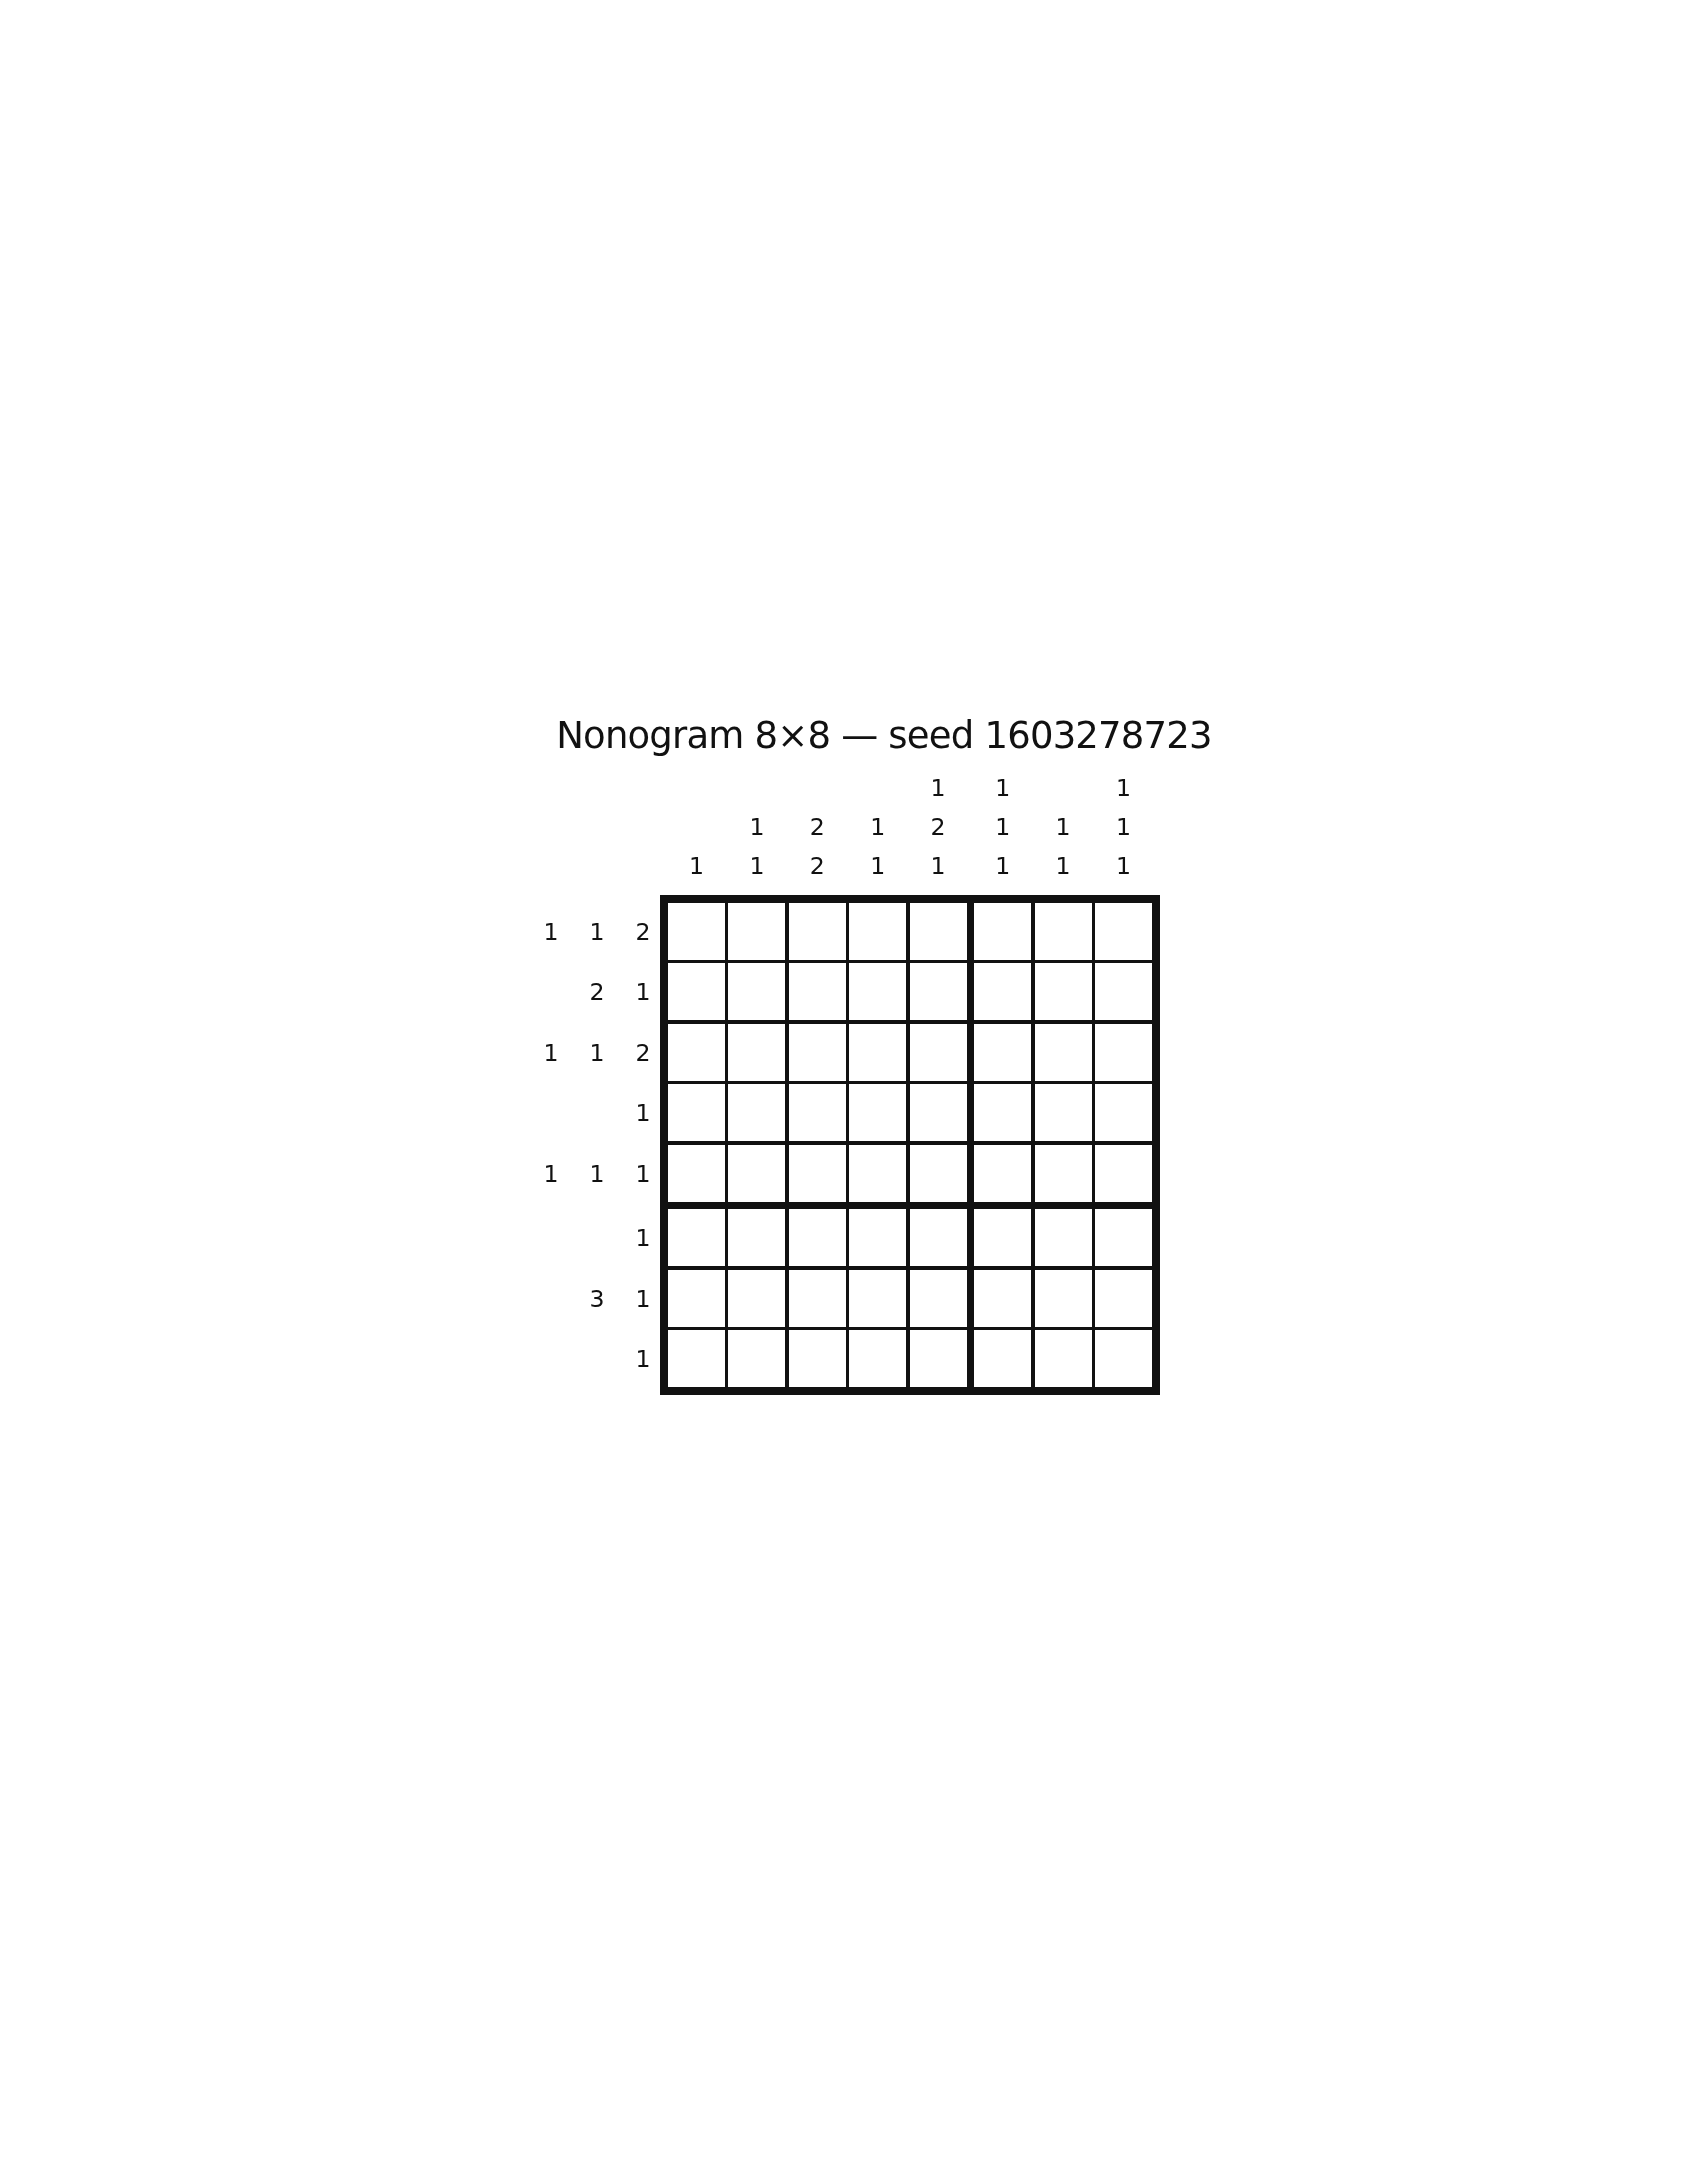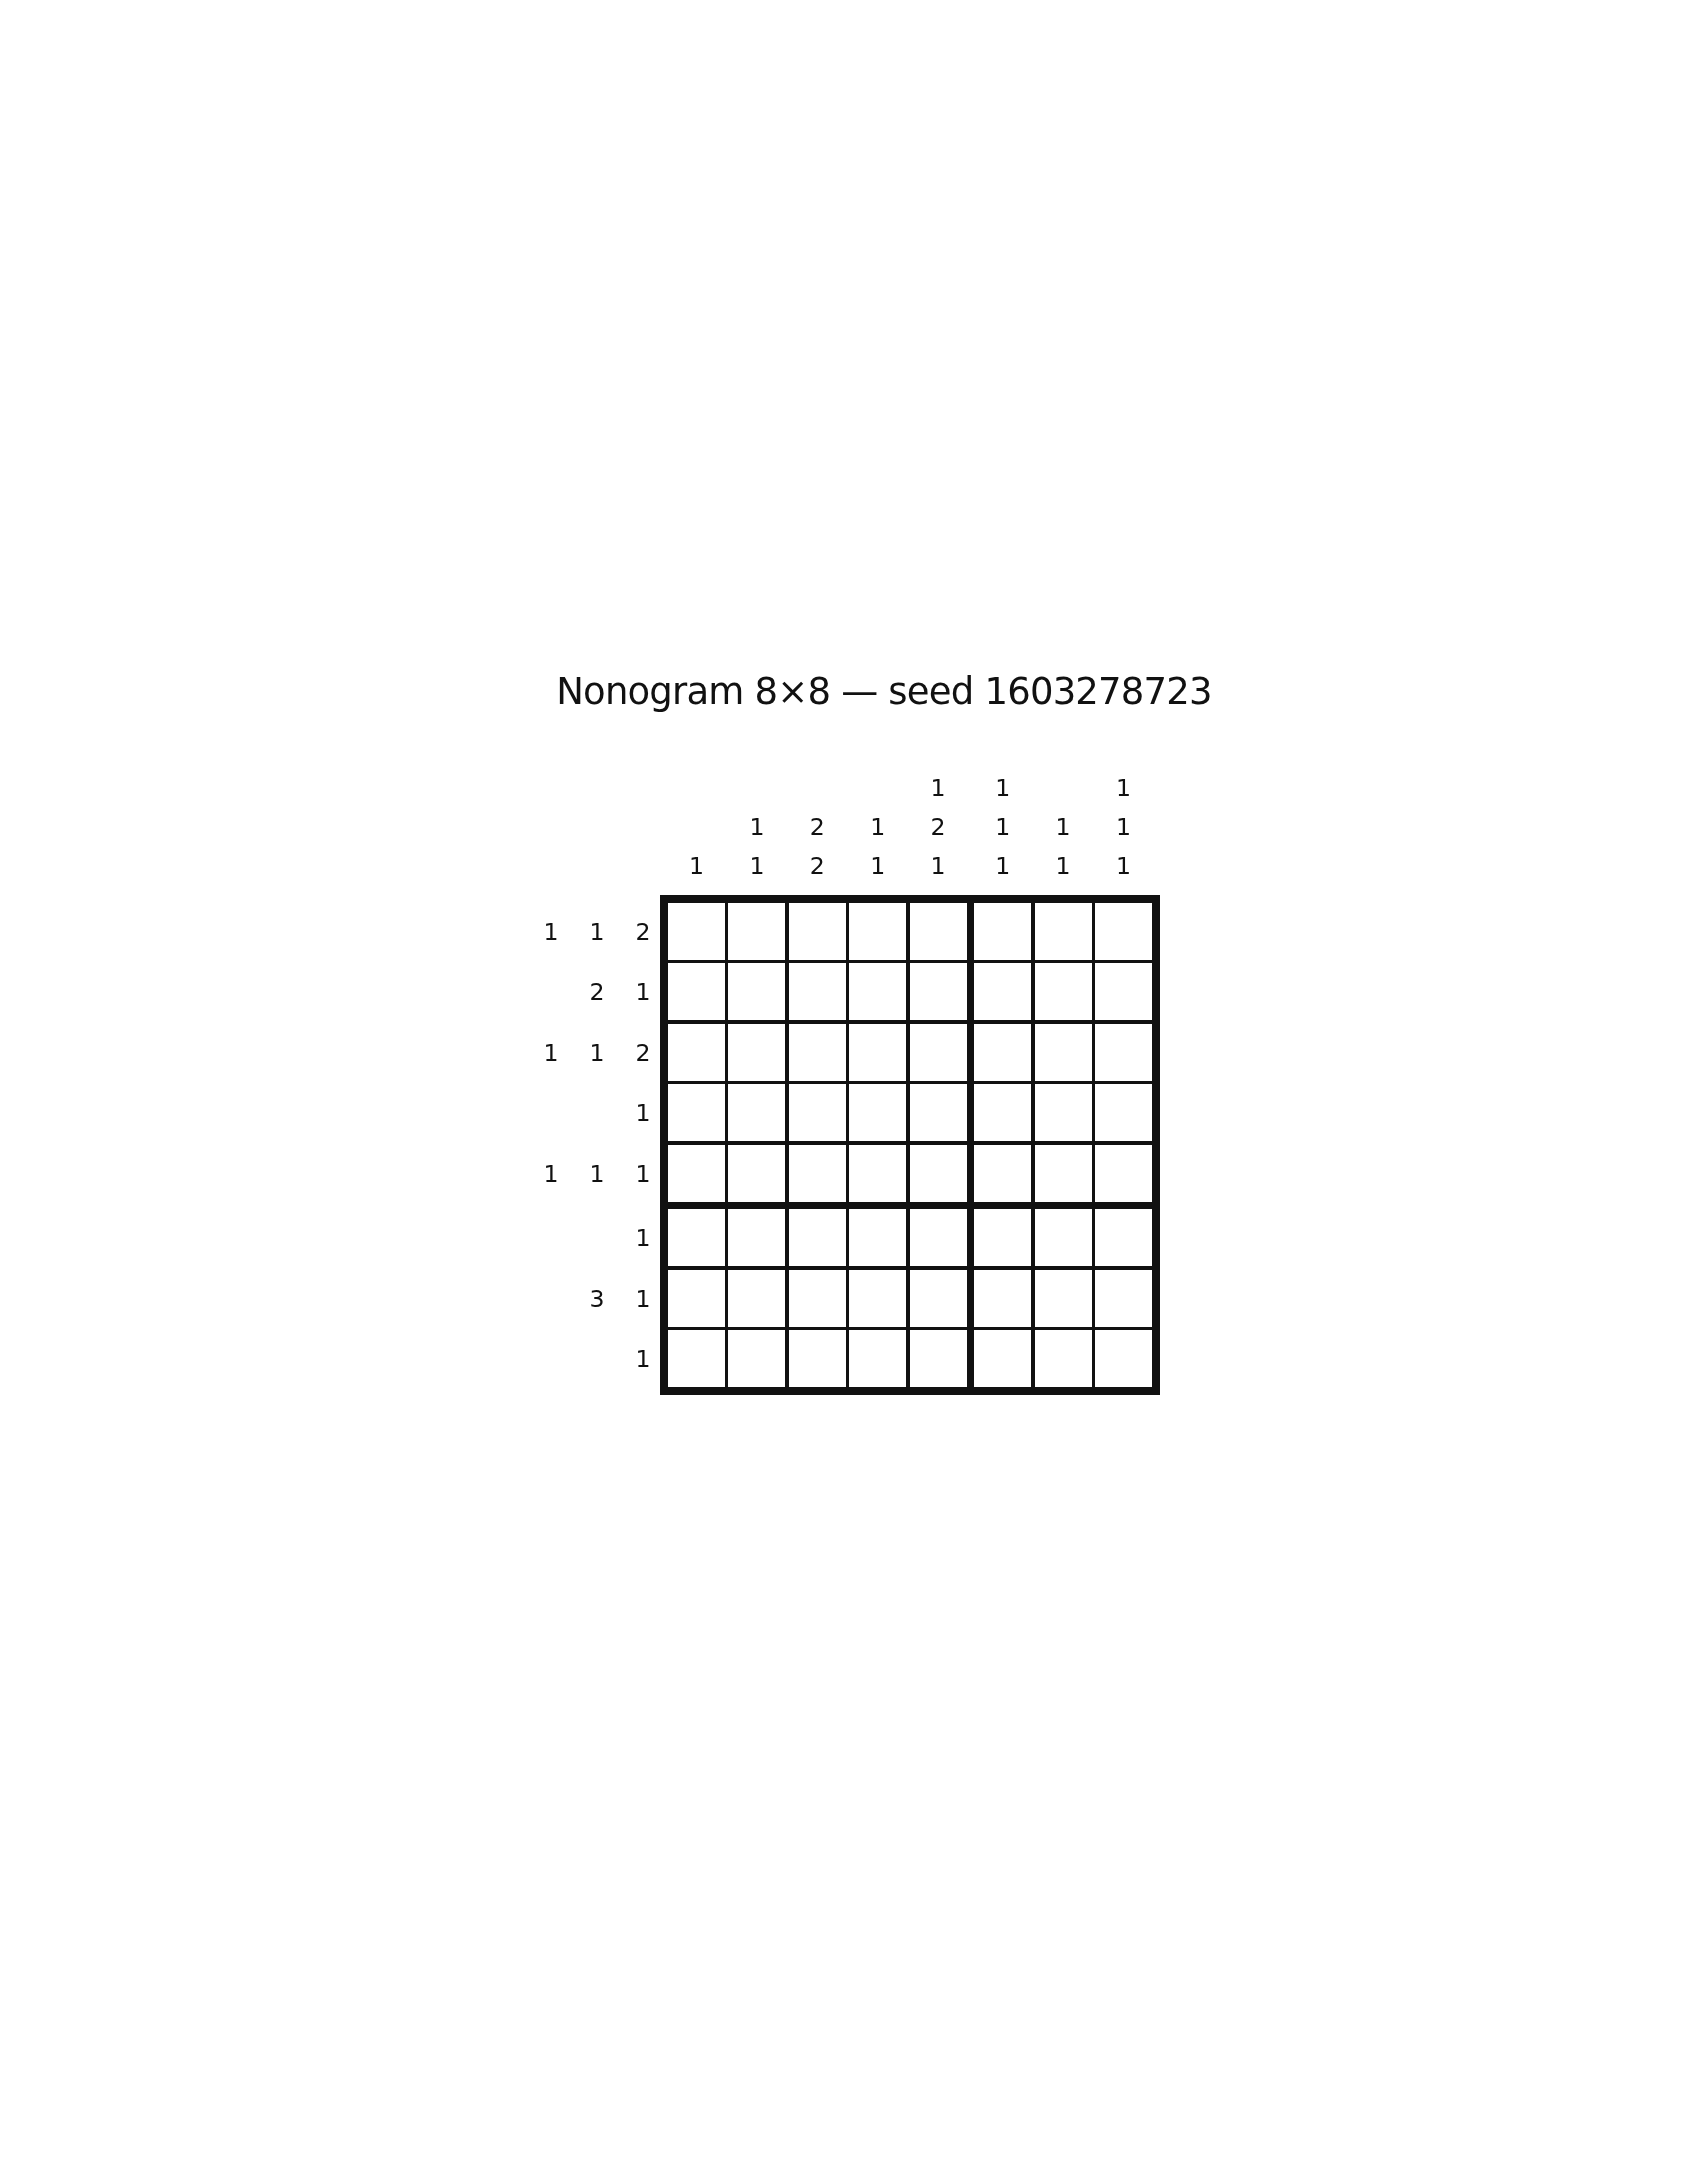--- a/index.html
+++ b/index.html
@@ -6,21 +6,21 @@
   body {
     width: 1687px; height: 2183px;
     background: #ffffff;
     position: relative;
     font-family: "DejaVu Sans", "Liberation Sans", sans-serif;
     color: #111111;
   }
 
   .title {
     position: absolute;
-    left: 521px; top: 672px; width: 726px;
+    left: 521px; top: 716px; width: 726px;
     text-align: center;
     font-size: 37px;
     line-height: 1.1;
     white-space: nowrap;
     letter-spacing: -0.8px;
   }
 
   
   .col-clues {
     position: absolute;

